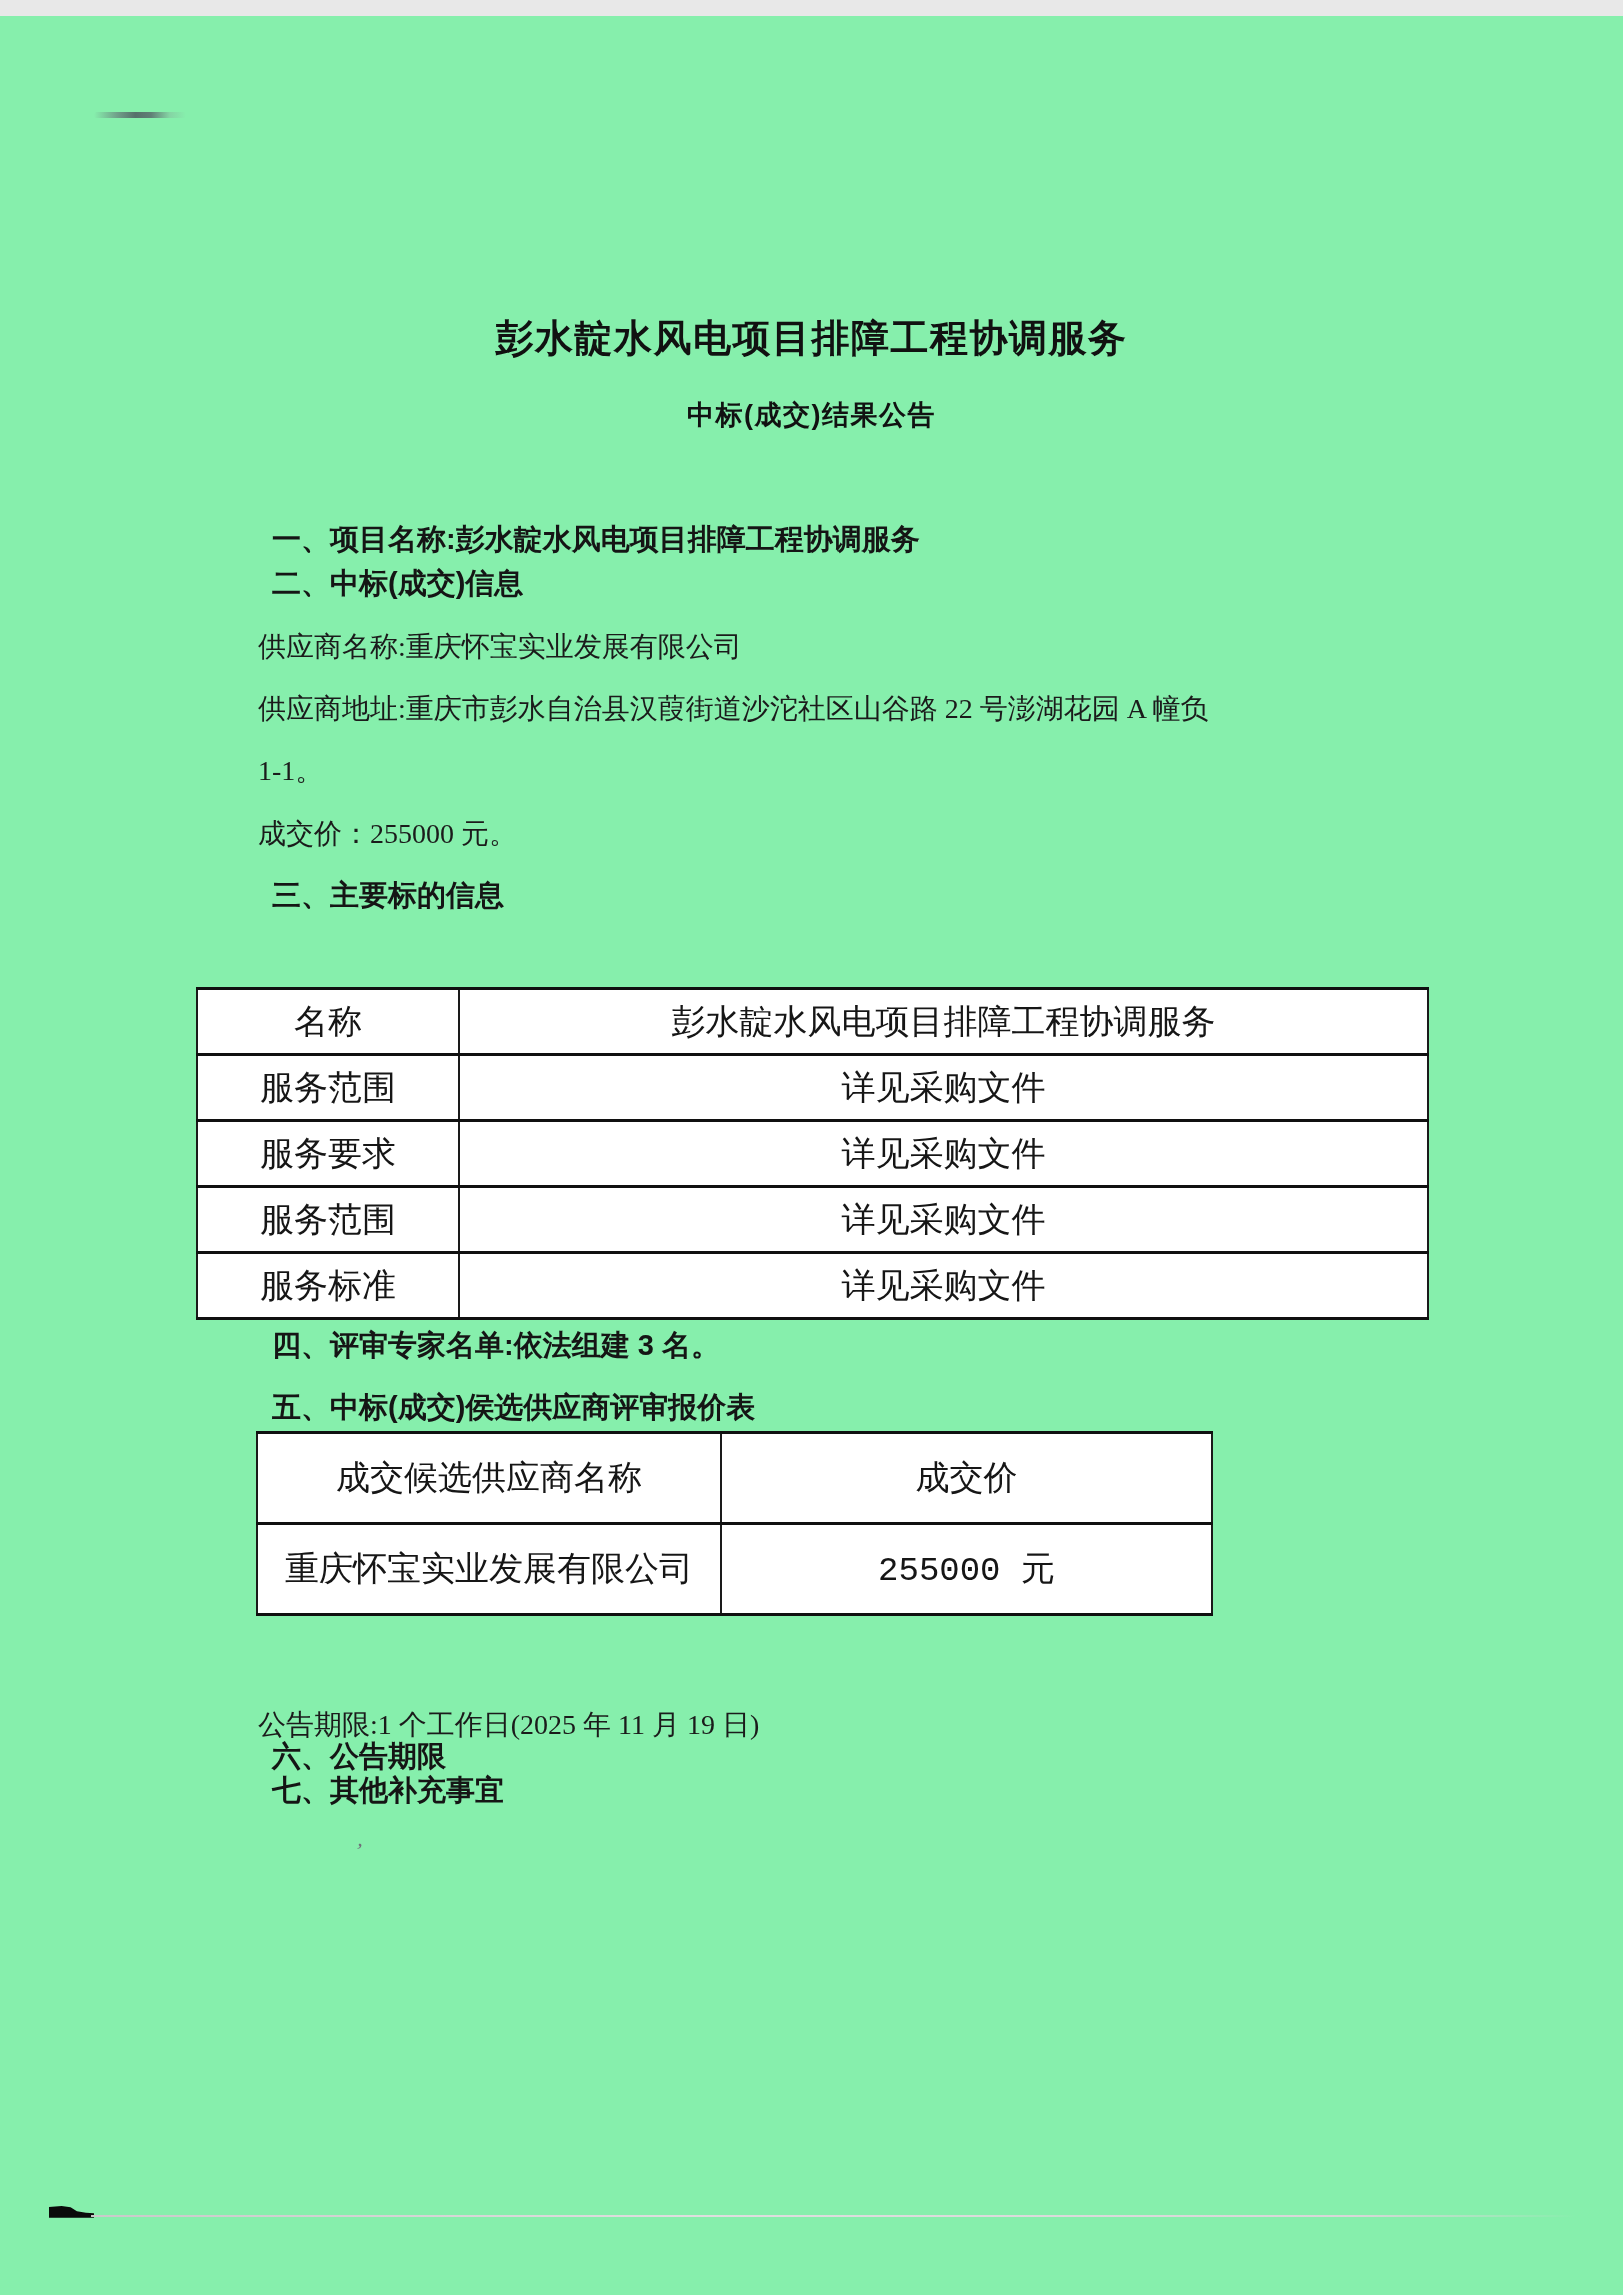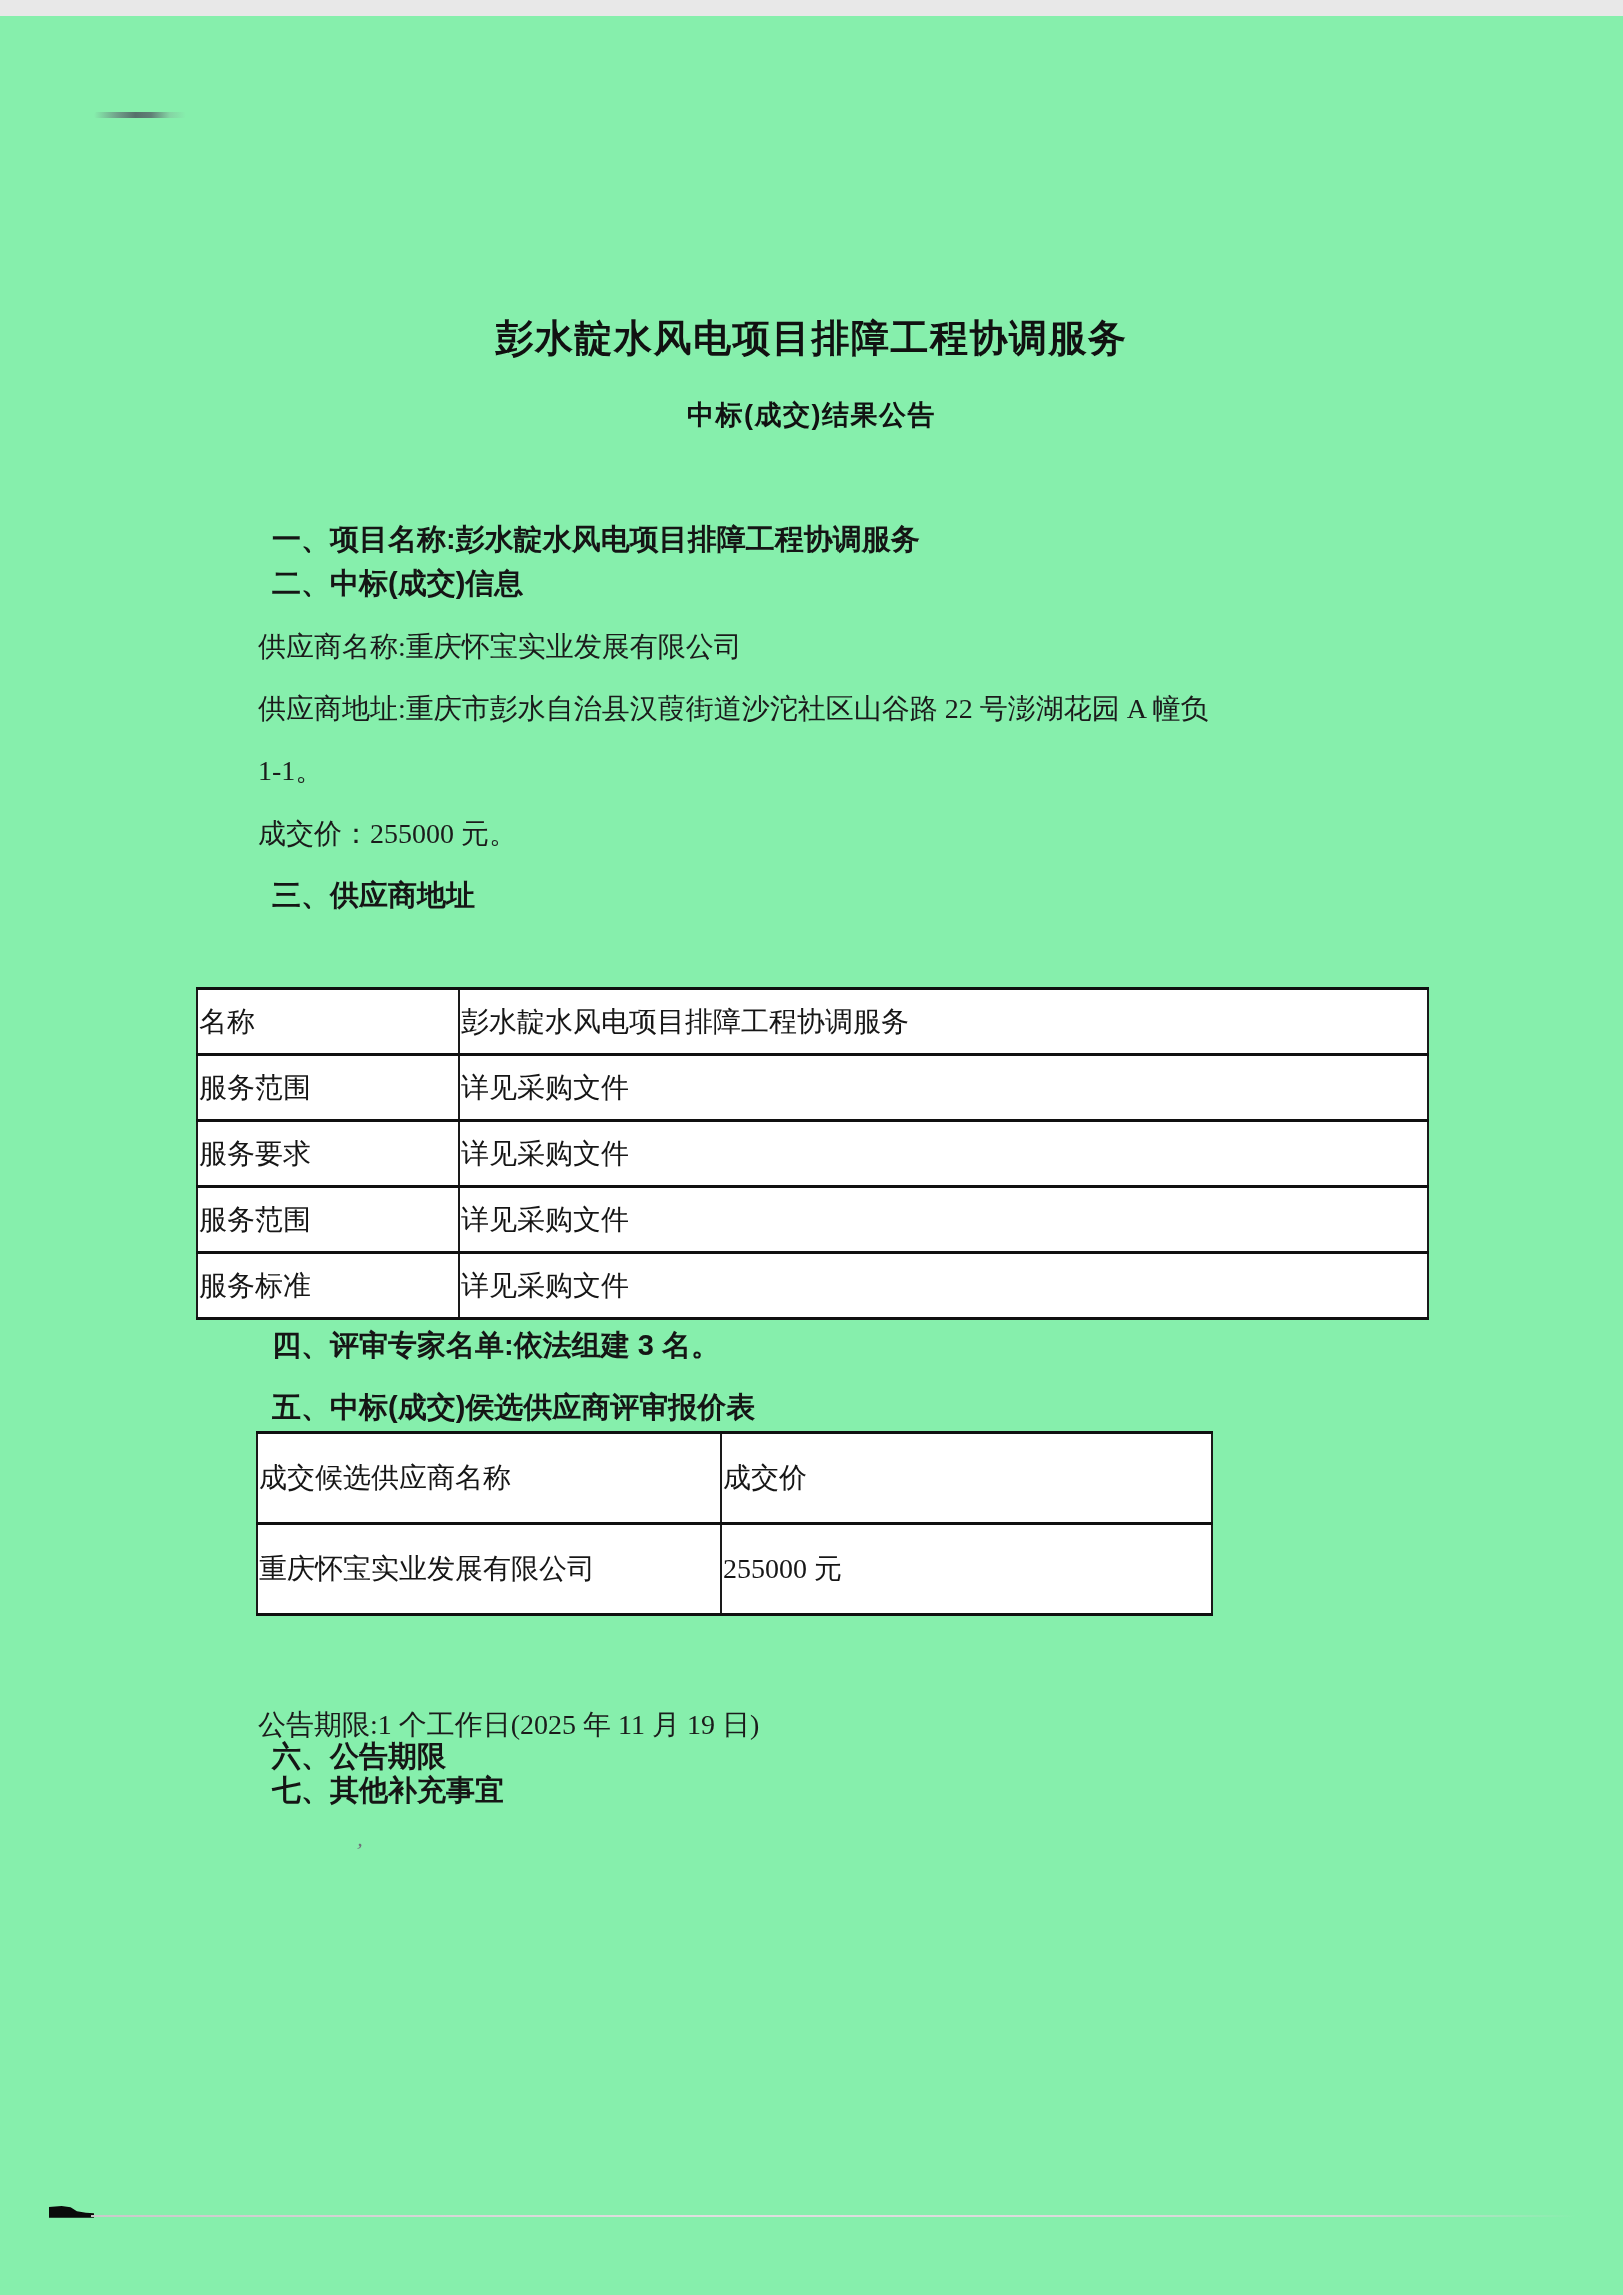--- a/index.html
+++ b/index.html
@@ -50,25 +50,25 @@
     position: absolute;
     border-collapse: collapse;
     table-layout: fixed;
     background: #fff;
   }
   table.scan-table td {
     border-left: 2px solid #1a1a1a;
     border-right: 2px solid #1a1a1a;
     border-top: 3.6px solid #101010;
     border-bottom: 3.6px solid #101010;
-    text-align: left;
+    text-align: center;
     vertical-align: middle;
-    font-size: 28px;
+    font-size: 34px;
     color: #161616;
-    font-family: Liberation Serif, serif;
+    font-family: Liberation Mono, monospace;
     overflow: hidden;
     white-space: nowrap;
   }
 
   #main-table { left: 196px; top: 971px; width: 1233px; }
   #main-table td { height: 61px; }
   #main-table .col-label { width: 258px; }
 
   #quote-table { left: 256px; top: 1415px; width: 957px; }
   #quote-table td { height: 86px; }
@@ -114,21 +114,21 @@
   <div class="abs doc-title title-2">中标(成交)结果公告</div>
 
   <div class="abs heading" style="top:507px">一、项目名称:彭水靛水风电项目排障工程协调服务</div>
   <div class="abs heading" style="top:551px">二、中标(成交)信息</div>
 
   <div class="abs body-line" style="top:615px">供应商名称:重庆怀宝实业发展有限公司</div>
   <div class="abs body-line" style="top:677px">供应商地址:重庆市彭水自治县汉葭街道沙沱社区山谷路 22 号澎湖花园 A 幢负</div>
   <div class="abs body-line" style="top:739px">1-1。</div>
   <div class="abs body-line" style="top:802px">成交价：255000 元。</div>
 
-  <div class="abs heading" style="top:863px">三、供应商地址</div>
+  <div class="abs heading" style="top:863px">三、主要标的信息</div>
 
   <table class="scan-table" id="main-table">
     <tbody>
         <tr>
       <td class="col-label">名称</td>
       <td>彭水靛水风电项目排障工程协调服务</td>
     </tr>
     <tr>
       <td class="col-label">服务范围</td>
       <td>详见采购文件</td>

